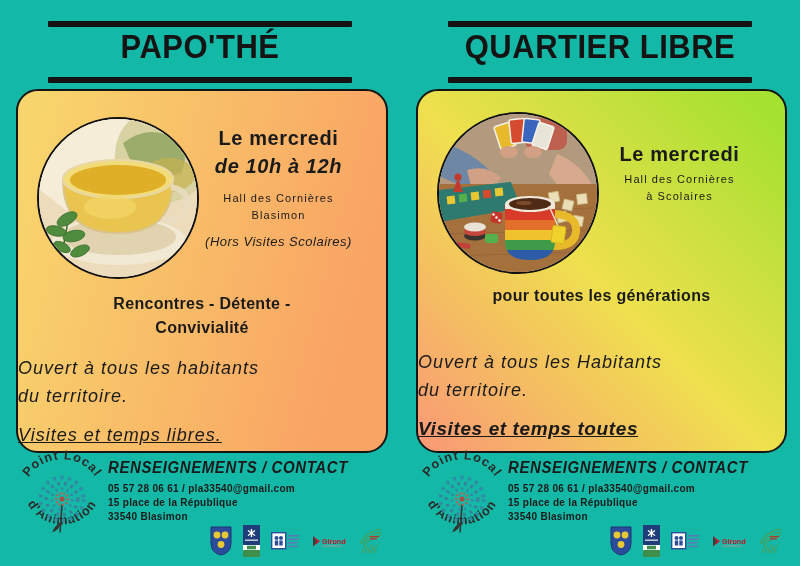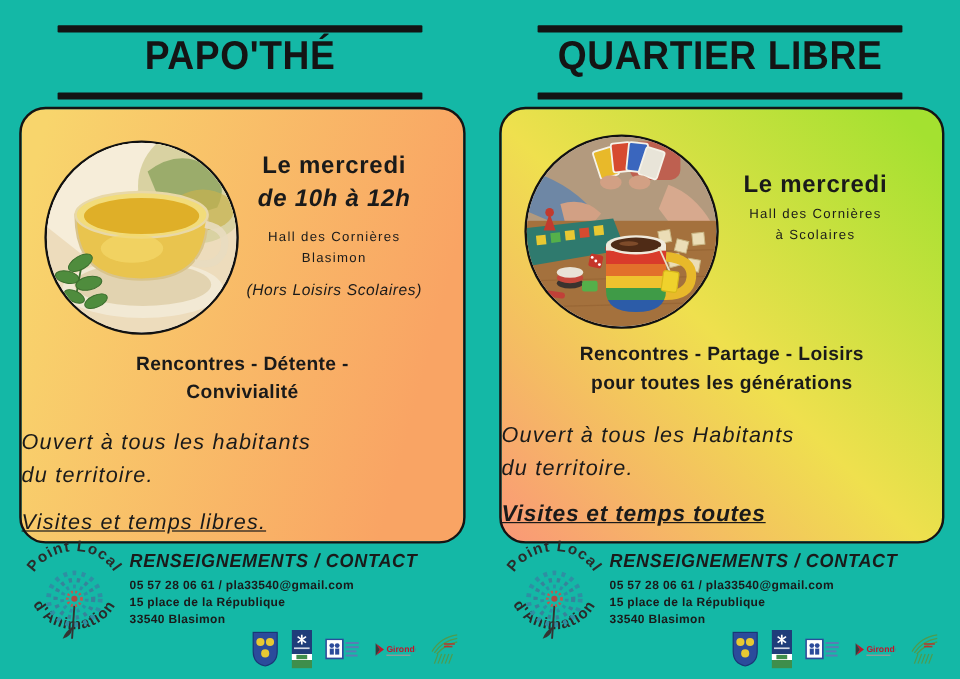--- a/index.html
+++ b/index.html
@@ -90,21 +90,21 @@
             <ellipse cx="23" cy="128" rx="9" ry="4.5" transform="rotate(26 23 128)"></ellipse>
             <ellipse cx="41" cy="132" rx="10" ry="5" transform="rotate(-24 41 132)"></ellipse>
           </g>
         </svg>
       </div>
       <div class="sched sched-left">
         <div class="sch-day">Le mercredi</div>
         <div class="sch-time">de 10h à 12h</div>
         <div class="venue">Hall des Cornières</div>
         <div class="venue">Blasimon</div>
-        <div class="note">(Hors Loisirs Scolaires)</div>
+        <div class="note">(Hors Visites Scolaires)</div>
       </div>
       <div class="tagline tagline-left">
         <div>Rencontres - Détente -</div>
         <div>Convivialité</div>
       </div>
       <div class="openp openp-left">
         <div>Ouvert à tous les habitants</div>
         <div>du territoire.</div>
       </div>
       <div class="extra extra-left">Visites et temps libres.</div>
@@ -283,21 +283,20 @@
             <rect x="113" y="112" width="13" height="17" rx="2" fill="#EFD22C" stroke="#D8B81A" transform="rotate(8 119 120)"></rect>
           </g>
         </svg>
       </div>
       <div class="sched sched-right">
         <div class="sch-day">Le mercredi</div>
         <div class="venue">Hall des Cornières</div>
         <div class="venue">à Scolaires</div>
       </div>
       <div class="tagline tagline-right">
-        <div>Rencontres - Partage - Loisirs</div>
         <div>pour toutes les générations</div>
       </div>
       <div class="openp openp-right">
         <div>Ouvert à tous les Habitants</div>
         <div>du territoire.</div>
       </div>
       <div class="extra extra-right">Visites et temps toutes</div>
     </div>
 
     <div class="pla-logo">

